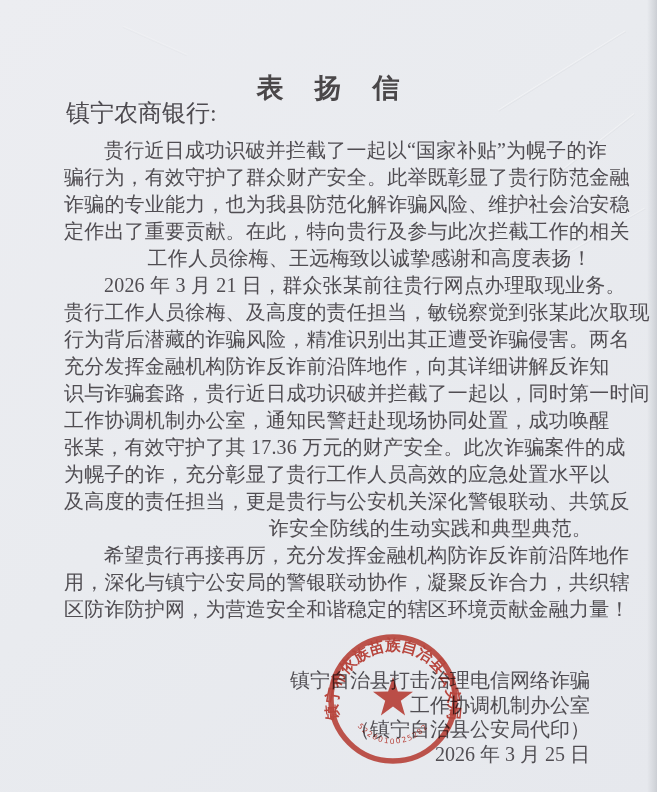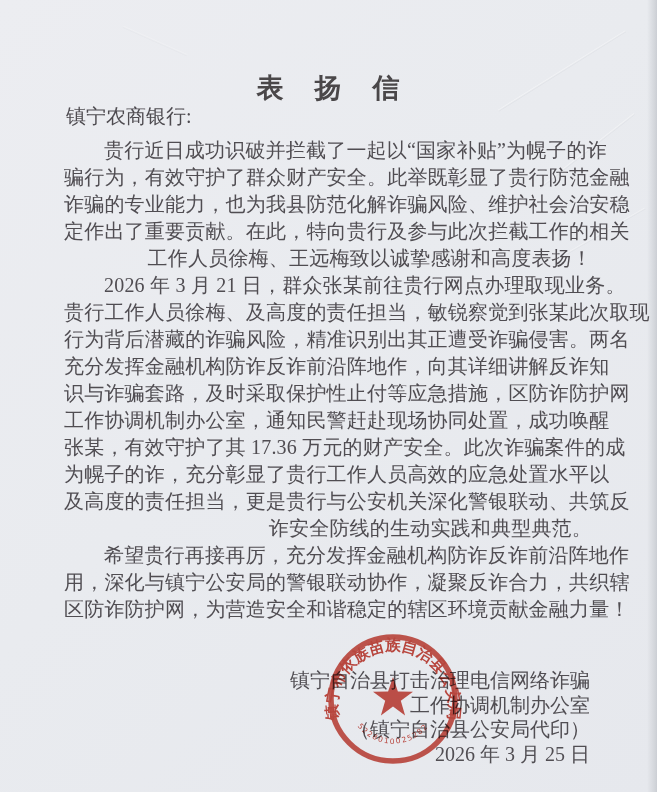--- a/index.html
+++ b/index.html
@@ -22,22 +22,22 @@
   .crease.c2{width:120px;height:2px;top:150px;right:10px;transform:rotate(-38deg);}
   .crease.c3{width:90px;height:2px;top:230px;right:6px;transform:rotate(-30deg);}
   .crease.c4{width:70px;height:2px;top:40px;left:120px;transform:rotate(24deg);opacity:.5;}
 
   .title{
     position:absolute;top:70px;left:68px;width:522px;
     text-align:center;font-size:27px;font-weight:700;color:#4a4749;
     letter-spacing:2px;
   }
   .salutation{
-    position:absolute;top:103px;left:66px;
-    font-size:20px;color:#4e4b50;
+    position:absolute;top:97px;left:66px;
+    font-size:24px;color:#4e4b50;
   }
   .body-block{
     position:absolute;top:137px;left:64px;width:528px;
     font-size:20px;line-height:27px;color:#504d52;text-align:right;
   }
   .body-block .line{white-space:pre;letter-spacing:0.2px;}
   .body-block .line.indent{padding-left:40px;}
 
   .signature{
     position:absolute;top:668px;left:180px;width:410px;
@@ -67,21 +67,21 @@
 
   <div class="line indent">贵行近日成功识破并拦截了一起以“国家补贴”为幌子的诈</div>
       <div class="line">骗行为，有效守护了群众财产安全。此举既彰显了贵行防范金融</div>
       <div class="line">诈骗的专业能力，也为我县防范化解诈骗风险、维护社会治安稳</div>
       <div class="line">定作出了重要贡献。在此，特向贵行及参与此次拦截工作的相关</div>
       <div class="line">工作人员徐梅、王远梅致以诚挚感谢和高度表扬！</div>
       <div class="line indent">2026 年 3 月 21 日，群众张某前往贵行网点办理取现业务。</div>
       <div class="line">贵行工作人员徐梅、及高度的责任担当，敏锐察觉到张某此次取现</div>
       <div class="line">行为背后潜藏的诈骗风险，精准识别出其正遭受诈骗侵害。两名</div>
       <div class="line">充分发挥金融机构防诈反诈前沿阵地作，向其详细讲解反诈知</div>
-      <div class="line">识与诈骗套路，及时采取保护性止付等应急措施，区防诈防护网</div>
+      <div class="line">识与诈骗套路，贵行近日成功识破并拦截了一起以，同时第一时间</div>
       <div class="line">工作协调机制办公室，通知民警赶赴现场协同处置，成功唤醒</div>
       <div class="line">张某，有效守护了其 17.36 万元的财产安全。此次诈骗案件的成</div>
       <div class="line">为幌子的诈，充分彰显了贵行工作人员高效的应急处置水平以</div>
       <div class="line">及高度的责任担当，更是贵行与公安机关深化警银联动、共筑反</div>
       <div class="line">诈安全防线的生动实践和典型典范。</div>
       <div class="line indent">希望贵行再接再厉，充分发挥金融机构防诈反诈前沿阵地作</div>
       <div class="line">用，深化与镇宁公安局的警银联动协作，凝聚反诈合力，共织辖</div>
       <div class="line">区防诈防护网，为营造安全和谐稳定的辖区环境贡献金融力量！</div>
     </div>
 

